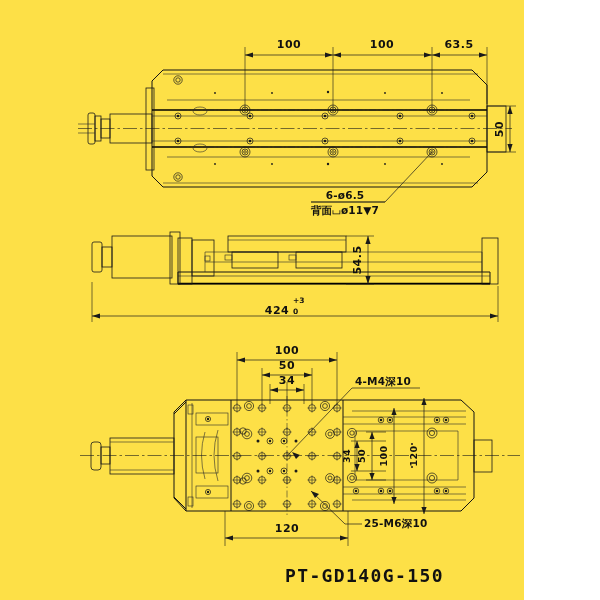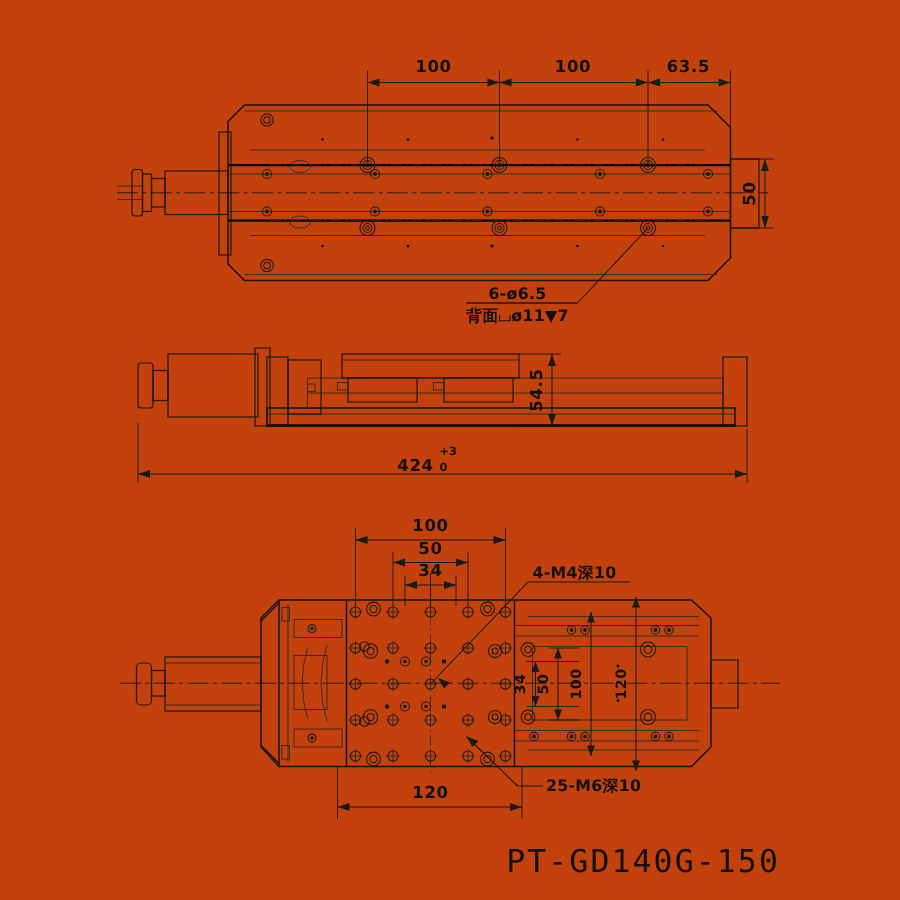--- a/index.html
+++ b/index.html
@@ -9,23 +9,23 @@
   }
   body {
     width: 600px;
     height: 600px;
     font-family: "DejaVu Sans", "Liberation Sans", sans-serif;
     overflow: hidden;
     position: relative;
   }
   #sheet {
     position: relative;
-    width: 600px;
+    width: 524px;
     height: 600px;
-    background: #c2410c;
+    background: #fde047;
   }
   svg#drawing {
     position: absolute;
     left: 0;
     top: 0;
     width: 600px;
     height: 600px;
     display: block;
   }
   .ln      { stroke: #1a1a1a; stroke-width: 0.8; fill: none; }
@@ -66,22 +66,22 @@
     font-size: 10.5px;
     font-weight: bold;
     fill: #111;
     letter-spacing: 0.2px;
   }
   .title-lbl {
     position: absolute;
     right: 80px;
     bottom: 14px;
     font-family: "DejaVu Sans Mono", "Liberation Mono", monospace;
-    font-size: 21px;
-    font-weight: 400;
+    font-size: 18px;
+    font-weight: 700;
     color: #111;
     letter-spacing: 1.4px;
     white-space: nowrap;
   }
 </style>
 </head>
 <body>
 
 <div id="sheet">
 

